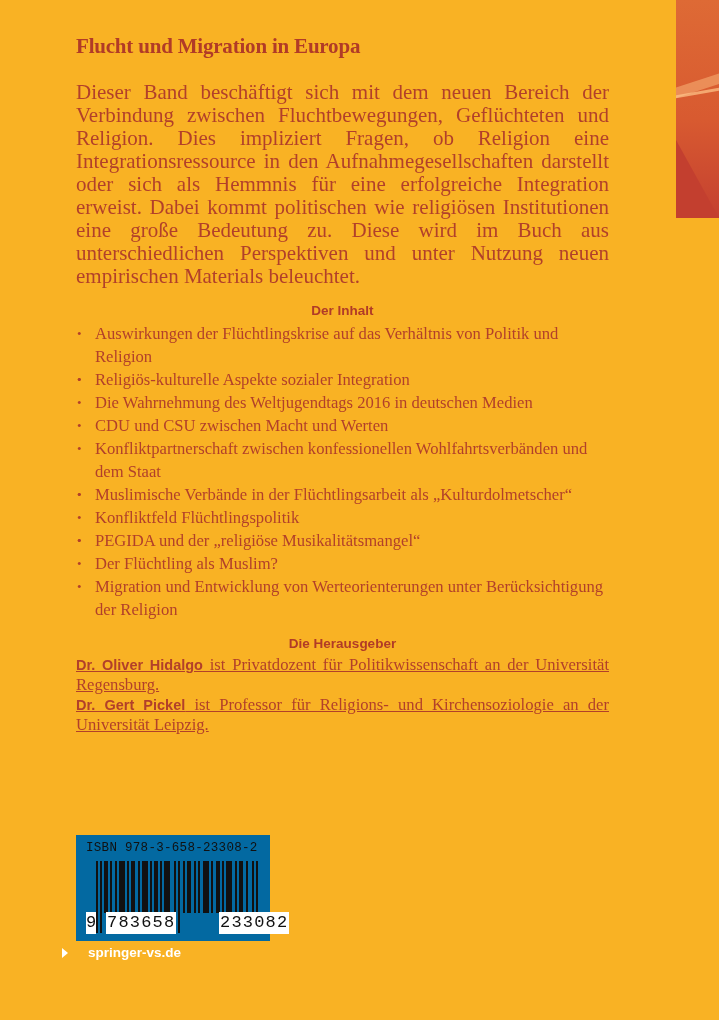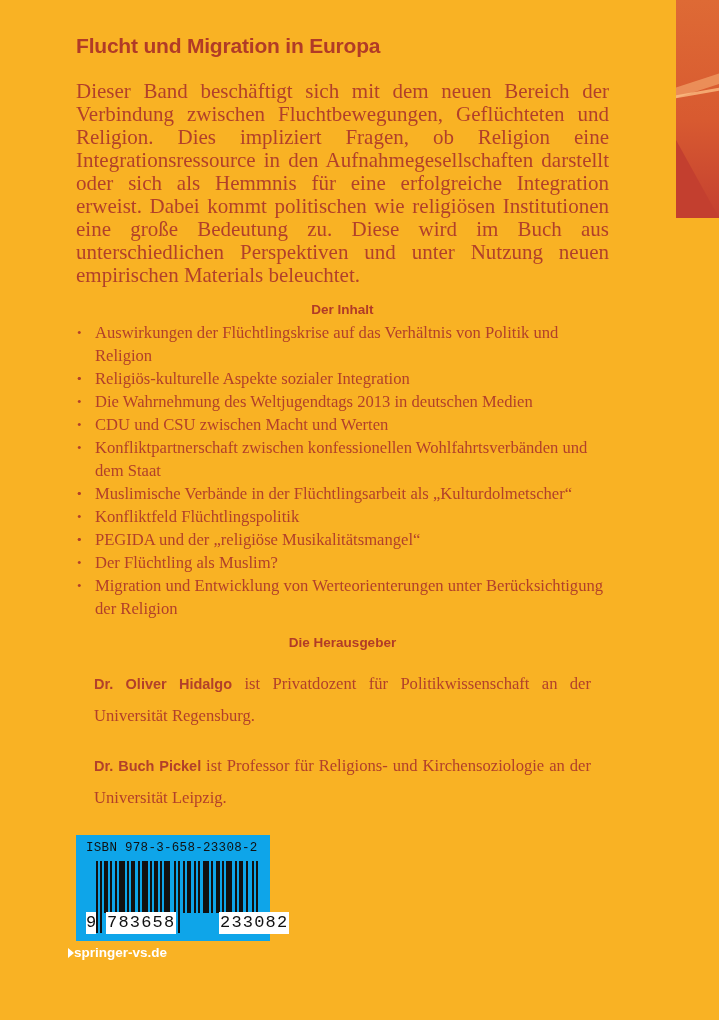--- a/index.html
+++ b/index.html
@@ -51,21 +51,21 @@
       border-left: 43px solid #c33f2f;
       border-top: 78px solid transparent;
     }
     .content {
       position: absolute;
       left: 76px;
       top: 34px;
       width: 533px;
     }
     .title {
-      font-family: Liberation Sans, sans-serif;
+      font-family: Liberation Serif, serif;
       font-weight: bold;
       font-size: 21px;
       color: #b13b27;
       margin: 0 0 22px 0;
       letter-spacing: -0.2px;
     }
     .intro {
       font-size: 21px;
       line-height: 23px;
       text-align: justify;
@@ -91,36 +91,37 @@
       line-height: 23px;
     }
     ul.contents-list li .bullet {
       position: absolute;
       left: 1px;
       top: 0;
       font-size: 13px;
     }
     .editor {
       font-size: 16.6px;
-      line-height: 32px;
+      line-height: 20px;
       text-align: justify;
-      margin: 18px;
+      margin: 0;
+      text-decoration: underline;
     }
     .editor .name {
       font-family: "Liberation Sans", "DejaVu Sans", sans-serif;
       font-weight: bold;
       font-size: 14.5px;
     }
     .barcode-box {
       position: absolute;
       left: 76px;
       top: 835px;
       width: 194px;
       height: 106px;
-      background: #0ea5e9;
+      background: #0369a1;
       box-sizing: border-box;
     }
     .isbn-text {
       position: absolute;
       left: 10px;
       top: 6px;
       font-family: "Liberation Mono", "DejaVu Sans Mono", monospace;
       font-size: 12.5px;
       color: #111;
       white-space: nowrap;
@@ -141,30 +142,30 @@
       color: #111;
       background: #fff;
       line-height: 22px;
       letter-spacing: 1.2px;
     }
     .barcode-digits.first { left: 10px; letter-spacing: 0; }
     .barcode-digits.group1 { left: 30px; padding: 0 1px; }
     .barcode-digits.group2 { left: 106px; padding: 0 1px; margin-left: 37px; }
     .publisher-link {
       position: absolute;
-      left: 68px;
+      left: 62px;
       top: 945px;
       font-family: "Liberation Sans", "DejaVu Sans", sans-serif;
       font-weight: bold;
       font-size: 13.5px;
       color: #ffffff;
       text-decoration: none;
       display: flex;
       align-items: center;
-      gap: 0;
+      gap: 20px;
     }
     .publisher-link .arrow {
       display: inline-block;
       width: 0;
       height: 0;
       border-left: 6px solid #ffffff;
       border-top: 5px solid transparent;
       border-bottom: 5px solid transparent;
     }
   </style>
@@ -180,35 +181,35 @@
 <div class="content">
   <h1 class="title">Flucht und Migration in Europa</h1>
 
   <p class="intro">Dieser Band beschäftigt sich mit dem neuen Bereich der Verbindung zwischen Fluchtbewegungen, Geflüchteten und Religion. Dies impliziert Fragen, ob Religion eine Integrationsressource in den Aufnahmegesellschaften darstellt oder sich als Hemmnis für eine erfolgreiche Integration erweist. Dabei kommt politischen wie religiösen Institutionen eine große Bedeutung zu. Diese wird im Buch aus unterschiedlichen Perspektiven und unter Nutzung neuen empirischen Materials beleuchtet.</p>
 
   <div class="section-heading">Der Inhalt</div>
   <ul class="contents-list">
     <li><span class="bullet">•</span><span>Auswirkungen der Flüchtlingskrise auf das Verhältnis von Politik und Religion</span></li>
     <li><span class="bullet">•</span></li>
     <li><span class="bullet">•</span><span>Religiös-kulturelle Aspekte sozialer Integration</span></li>
-    <li><span class="bullet">•</span><span>Die Wahrnehmung des Weltjugendtags 2013 in deutschen Medien</span></li>
+    <li><span class="bullet">•</span><span>Die Wahrnehmung des Weltjugendtags 2016 in deutschen Medien</span></li>
     <li><span class="bullet">•</span><span>CDU und CSU zwischen Macht und Werten</span></li>
     <li><span class="bullet">•</span><span>Konfliktpartnerschaft zwischen konfessionellen Wohlfahrtsverbänden und dem Staat</span></li>
     <li><span class="bullet">•</span></li>
     <li><span class="bullet">•</span><span>Muslimische Verbände in der Flüchtlingsarbeit als „Kulturdolmetscher“</span></li>
     <li><span class="bullet">•</span><span>Konfliktfeld Flüchtlingspolitik</span></li>
     <li><span class="bullet">•</span></li>
     <li><span class="bullet">•</span><span>PEGIDA und der „religiöse Musikalitätsmangel“</span></li>
     <li><span class="bullet">•</span><span>Der Flüchtling als Muslim?</span></li>
     <li><span class="bullet">•</span><span>Migration und Entwicklung von Werteorienterungen unter Berücksichtigung der Religion</span></li>
   </ul>
 
   <div class="section-heading">Die Herausgeber</div>
   <p class="editor"><span class="name">Dr. Oliver Hidalgo</span><span> ist Privatdozent für Politikwissenschaft an der Universität Regensburg.</span></p>
-  <p class="editor"><span class="name">Dr. Buch Pickel</span><span> ist Professor für Religions- und Kirchensoziologie an der Universität Leipzig.</span></p>
+  <p class="editor"><span class="name">Dr. Gert Pickel</span><span> ist Professor für Religions- und Kirchensoziologie an der Universität Leipzig.</span></p>
 </div>
 
 <div class="barcode-box">
   <div class="isbn-text">ISBN 978-3-658-23308-2</div>
   <svg class="bars" viewBox="0 0 162 72" preserveAspectRatio="none">
     <g fill="#111">
       <rect x="0" y="0" width="2" height="72"></rect>
       <rect x="4" y="0" width="2" height="72"></rect>
       <rect x="8" y="0" width="4" height="52"></rect>
       <rect x="14" y="0" width="2" height="52"></rect>

